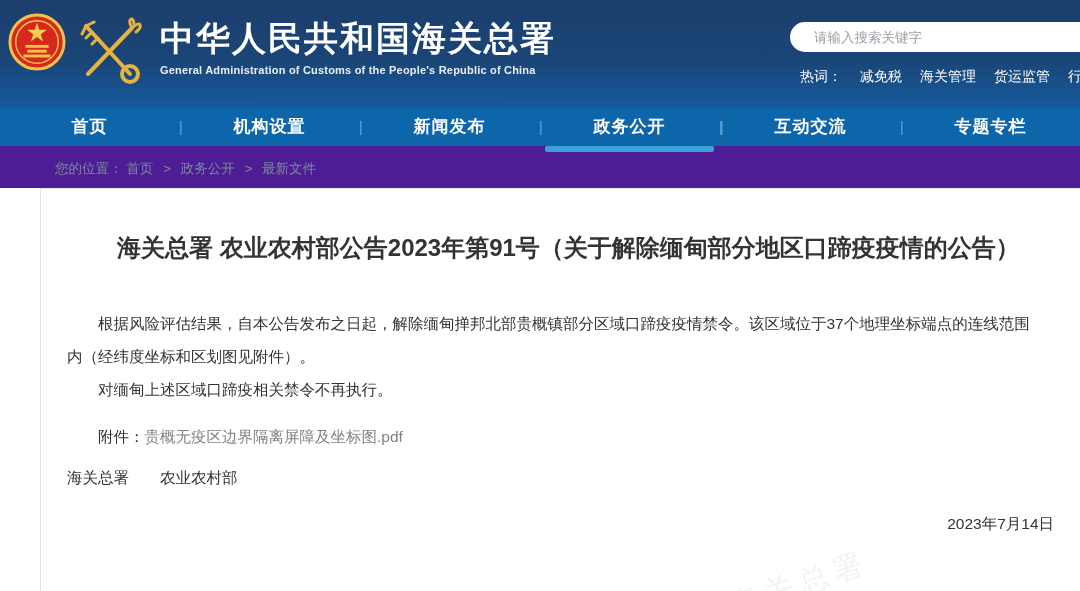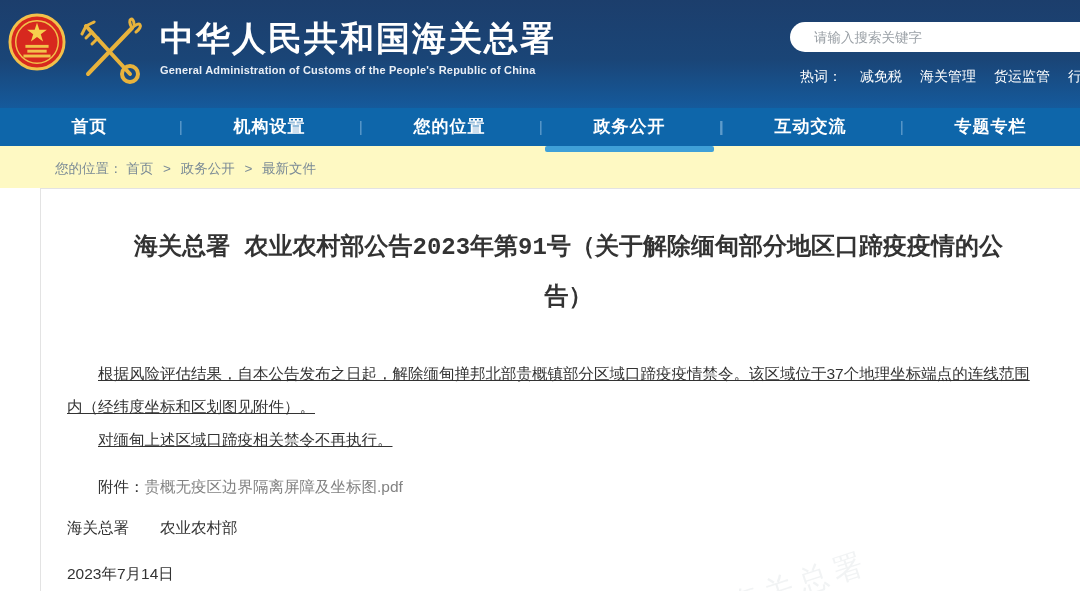--- a/index.html
+++ b/index.html
@@ -30,39 +30,39 @@
     background: #0e66aa; align-items: center; z-index: 2; }
   .nav-item { flex: 1 1 0; position: relative; text-align: center; color: #fff;
     font-size: 17px; font-weight: bold; letter-spacing: 1px; height: 38px;
     line-height: 38px; cursor: pointer; }
   .nav-item.active::after { content: ""; position: absolute; left: 3%; bottom: -6px;
     width: 94%; height: 6px; background: #3fa0d8; border-radius: 2px; }
   .nav-sep { width: 1px; color: #6aa3cf; font-size: 14px; line-height: 38px; font-weight: normal; }
 
   
   .breadcrumb { height: 42px; line-height: 46px; padding-left: 55px; font-size: 13.5px;
-    color: #7b8b96; background: #fef9c3; }
+    color: #7b8b96; background: #4c1d95; }
   .breadcrumb a { color: #7b8b96; text-decoration: none; }
   .crumb-sep { margin: 0 6px; }
 
   
   .content-box { position: relative; margin-left: 40px; width: 1060px; height: 420px;
     border: 1px solid #e3e3e3; border-right: none; background: #fff;
     padding: 22px 30px 0 26px; }
   .doc-title { width: 910px; margin: 12px auto 0 auto; text-align: center;
-    font-size: 24px; font-weight: bold; color: #333; line-height: 50px; font-family: Liberation Mono, monospace; }
+    font-size: 24px; font-weight: bold; color: #333; line-height: 50px; }
   .doc-body { margin-top: 34px; color: #333; font-size: 15.5px; line-height: 33px; }
-  .doc-body p { text-indent: 2em; width: 978px; text-decoration: underline; }
+  .doc-body p { text-indent: 2em; width: 978px; }
   .doc-body p + p { margin-top: 0; }
   .attachment-line { margin-top: 14px; text-indent: 2em; font-size: 15.5px;
     line-height: 33px; color: #333; }
   .attachment-link { color: #828282; cursor: pointer; }
   .sig-line { margin-top: 10px; text-align: left; padding-right: 16px;
     font-size: 15.5px; color: #333; line-height: 30px; }
-  .date-line { margin-top: 16px; text-align: left; padding-right: 16px;
+  .date-line { margin-top: 16px; text-align: right; padding-right: 16px;
     font-size: 15.5px; color: #333; line-height: 30px; }
   .watermark { position: absolute; left: 440px; top: 410px; width: 420px;
     font-size: 30px; letter-spacing: 6px; color: rgba(120, 140, 148, 0.10);
     transform: rotate(-18deg); pointer-events: none; white-space: nowrap; }
 </style>
 </head>
 <body>
 
 <div class="site-header">
   <svg class="emblem" viewBox="0 0 60 60">
@@ -104,21 +104,21 @@
     <a>货运监管</a>
     <a>行政监管</a>
   </div>
 </div>
 
 <div class="main-nav">
   <div class="nav-item">首页</div>
   <span class="nav-sep">|</span>
   <div class="nav-item">机构设置</div>
   <span class="nav-sep">|</span>
-  <div class="nav-item">您的位置</div>
+  <div class="nav-item">新闻发布</div>
   <span class="nav-sep">|</span>
   <div class="nav-item active">政务公开</div>
   <span class="nav-sep">|</span>
   <span class="nav-sep">|</span>
   <div class="nav-item">互动交流</div>
   <span class="nav-sep">|</span>
   <div class="nav-item">专题专栏</div>
 </div>
 
 <div class="breadcrumb">

